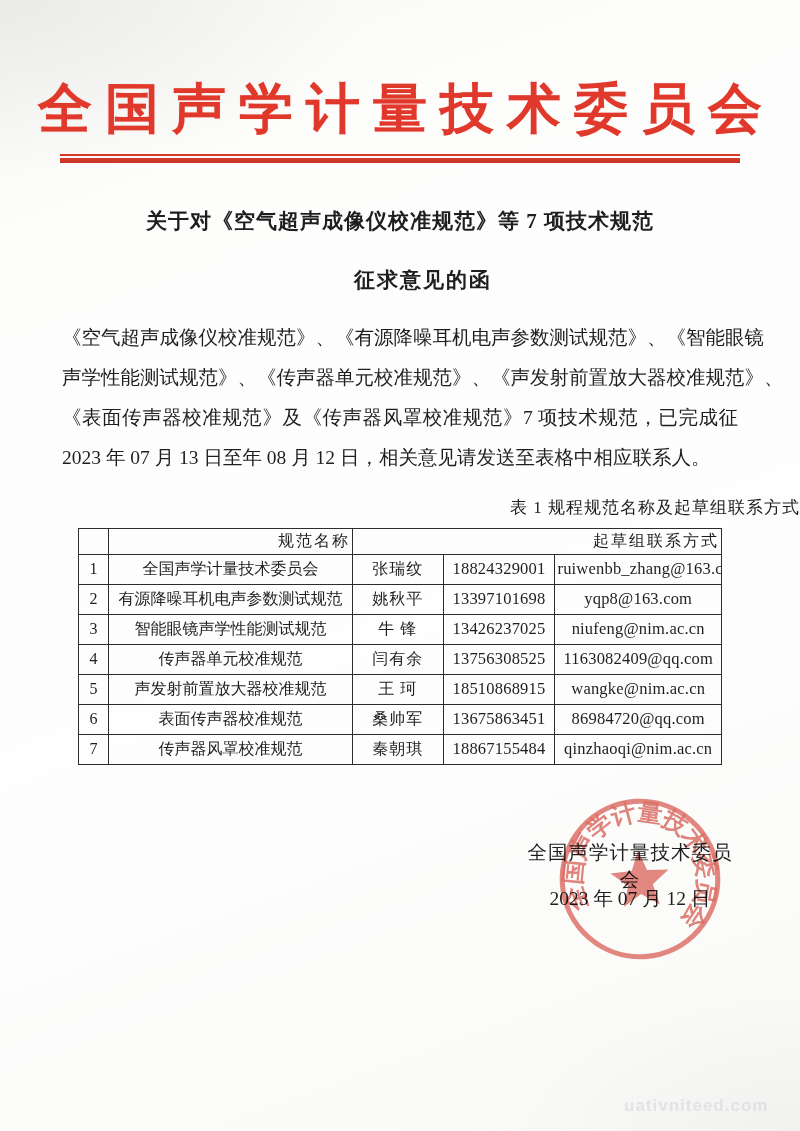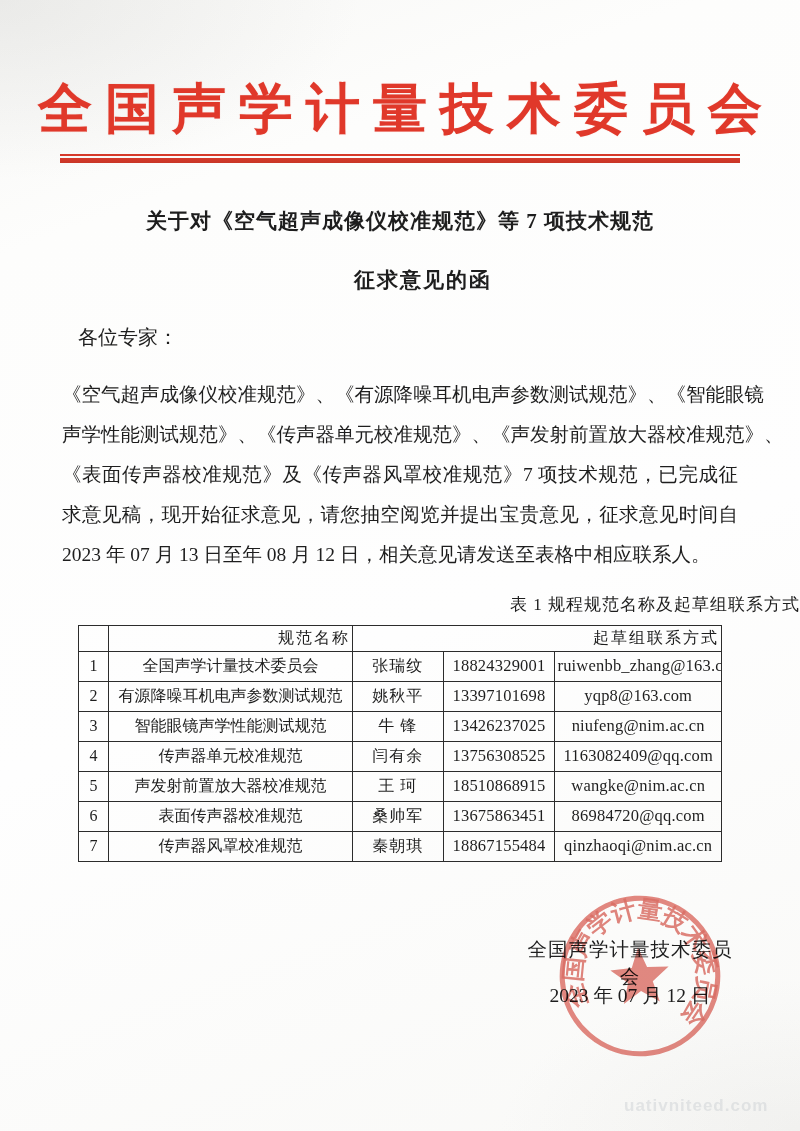--- a/index.html
+++ b/index.html
@@ -143,27 +143,25 @@
     <h1>全国声学计量技术委员会</h1>
     <div class="masthead-rule"></div>
   </header>
 
   <section class="doc-title">
     <div class="t1">关于对《空气超声成像仪校准规范》等 7 项技术规范</div>
     <div class="t2">征求意见的函</div>
   </section>
 
   <section class="letter-body">
-    <p class="salutation">各位专家：</p>
 
     <div class="body-text">
       <div class="line">《空气超声成像仪校准规范》、《有源降噪耳机电声参数测试规范》、《智能眼镜</div>
       <div class="line">声学性能测试规范》、《传声器单元校准规范》、《声发射前置放大器校准规范》、</div>
       <div class="line">《表面传声器校准规范》及《传声器风罩校准规范》7 项技术规范，已完成征</div>
-      <div class="line">求意见稿，现开始征求意见，请您抽空阅览并提出宝贵意见，征求意见时间自</div>
       <div class="line last">2023 年 07 月 13 日至年 08 月 12 日，相关意见请发送至表格中相应联系人。</div>
     </div>
   </section>
 
   <p class="table-caption">表 1 规程规范名称及起草组联系方式</p>
 
   <table class="spec-table">
     <colgroup>
       <col class="c-no">
         <col class="c-spec">

